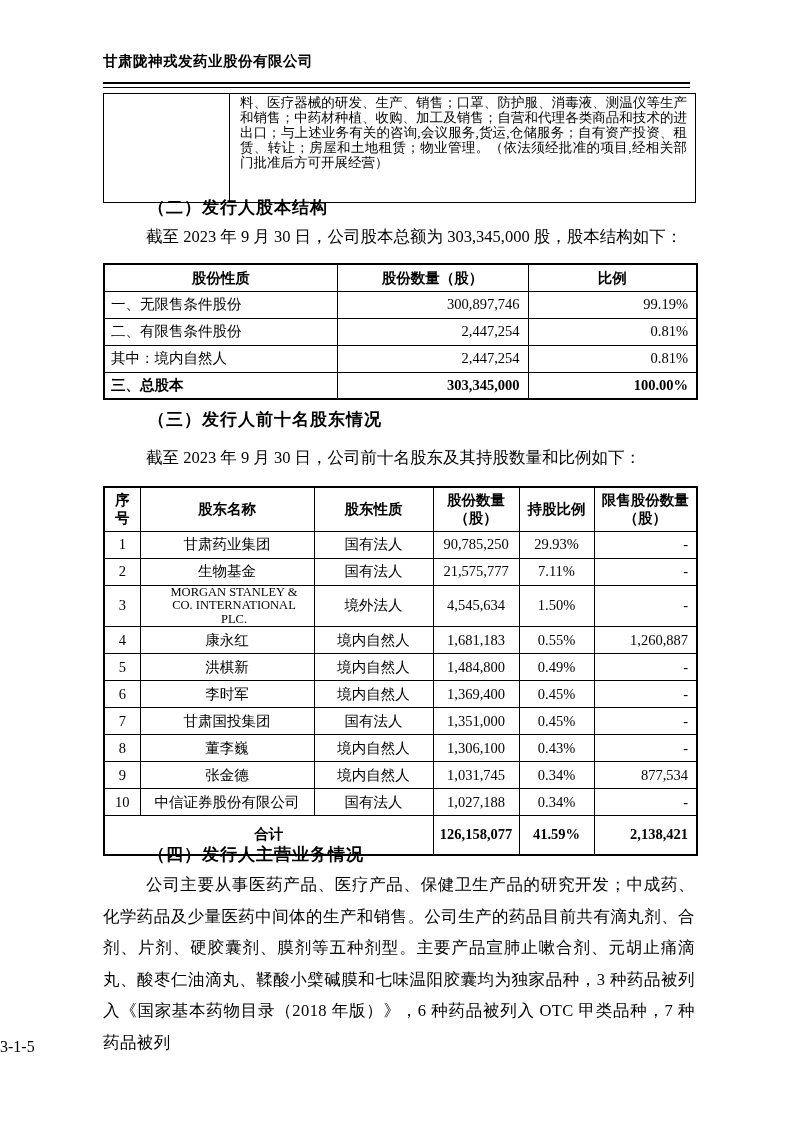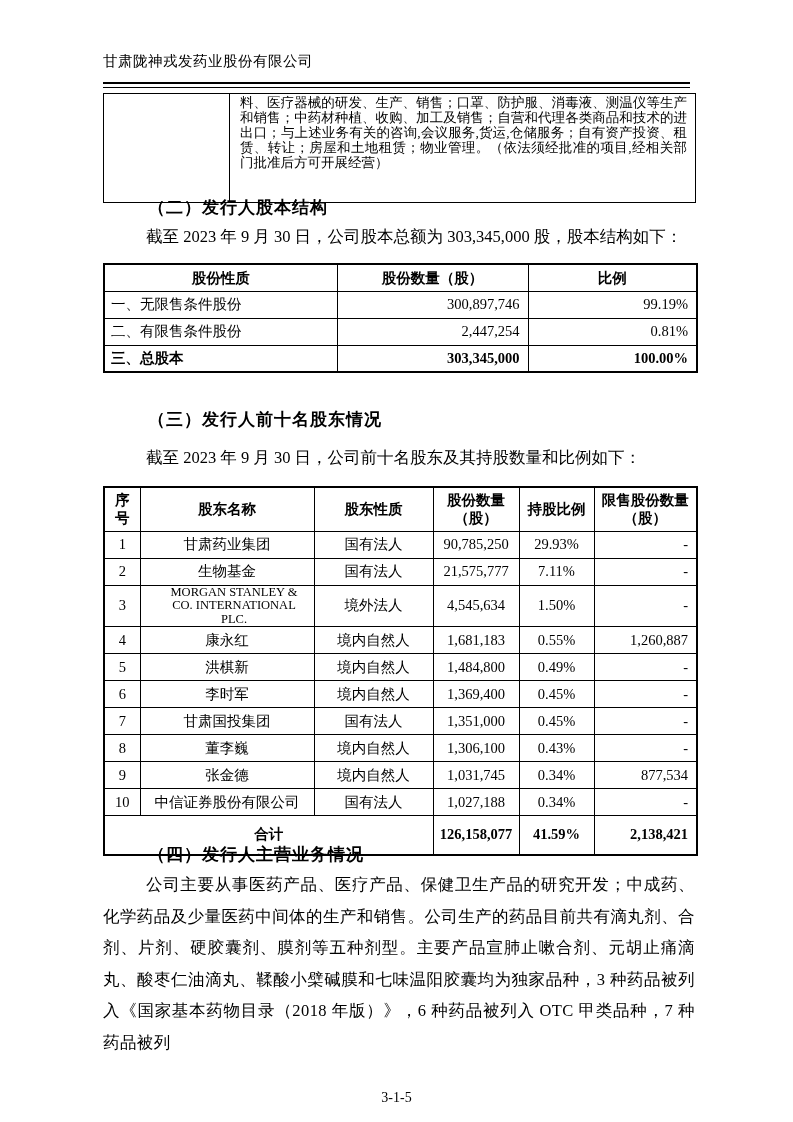--- a/index.html
+++ b/index.html
@@ -9,21 +9,21 @@
     margin:0 auto;
     background:#ffffff;
     color:#000;
     font-family:"Liberation Serif","DejaVu Serif",serif;
     overflow:hidden;
   }
   
   .page-header{
     position:absolute;left:103px;right:103px;top:52px;
     display:flex;justify-content:space-between;align-items:baseline;
-    font-size:14.5px;font-weight:normal;letter-spacing:.5px;gap:13px;
+    font-size:14.5px;font-weight:bold;letter-spacing:.5px;gap:13px;
   }
   .header-rule{
     position:absolute;left:103px;right:103px;top:82px;
     height:3px;
     border-top:2.5px solid #000;
     border-bottom:1px solid #000;
   }
   
   .cont-table{
     position:absolute;left:103px;top:93px;width:593px;height:110px;
@@ -75,22 +75,22 @@
   .t2 td.en-name{font-size:12.5px;line-height:13.5px;padding-left:20px;}
   .t2 tr.total{height:39px;}
   .t2 tr.total td{font-weight:bold;}
   
   .body-para{
     position:absolute;left:103px;top:869px;width:592px;
     font-size:16.5px;line-height:31.6px;text-align:justify;
     text-indent:43px;letter-spacing:.4px;
   }
   .page-footer{
-    position:absolute;left:0;right:0;top:1090px;
-    text-align:center;font-size:14px;
+    position:absolute;left:0;right:0;top:1038px;
+    font-size:16px;
   }
 </style>
 </head>
 <body>
 
 <div class="page">
 
   <div class="page-header">
     <span>甘肃陇神戎发药业股份有限公司</span>
   </div>
@@ -118,20 +118,25 @@
       <th>股份数量（股）</th>
       <th>比例</th>
     </tr>
     <tr>
       <td class="name">一、无限售条件股份</td>
       <td class="num">300,897,746</td>
       <td class="num">99.19%</td>
     </tr>
     <tr>
       <td class="name">二、有限售条件股份</td>
+      <td class="num">2,447,254</td>
+      <td class="num">0.81%</td>
+    </tr>
+    <tr>
+      <td class="name">其中：境内自然人</td>
       <td class="num">2,447,254</td>
       <td class="num">0.81%</td>
     </tr>
     <tr class="bold">
       <td class="name">三、总股本</td>
       <td class="num">303,345,000</td>
       <td class="num">100.00%</td>
     </tr>
   </tbody>
     </table>

